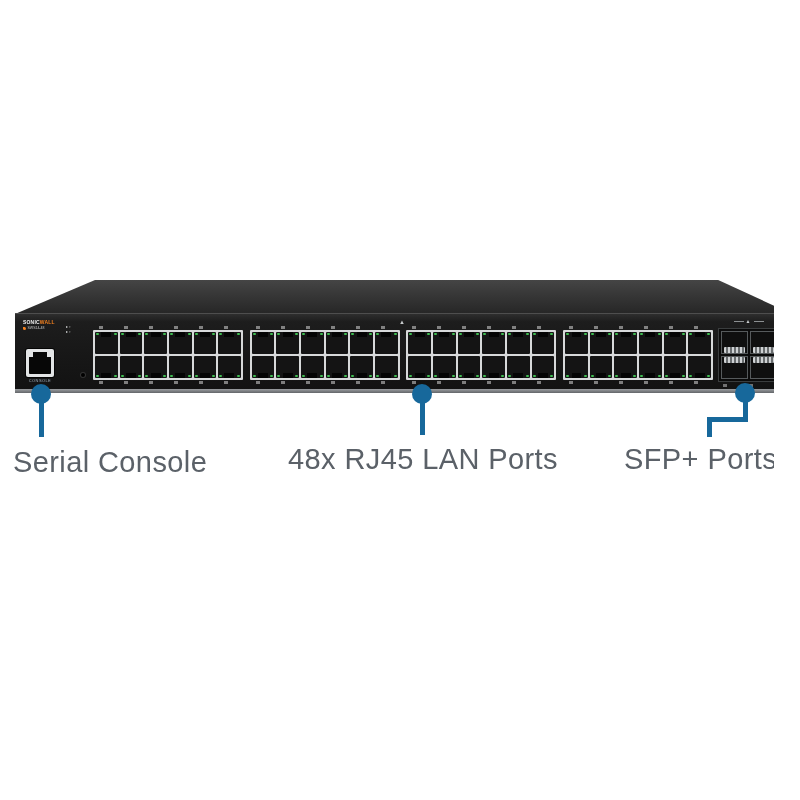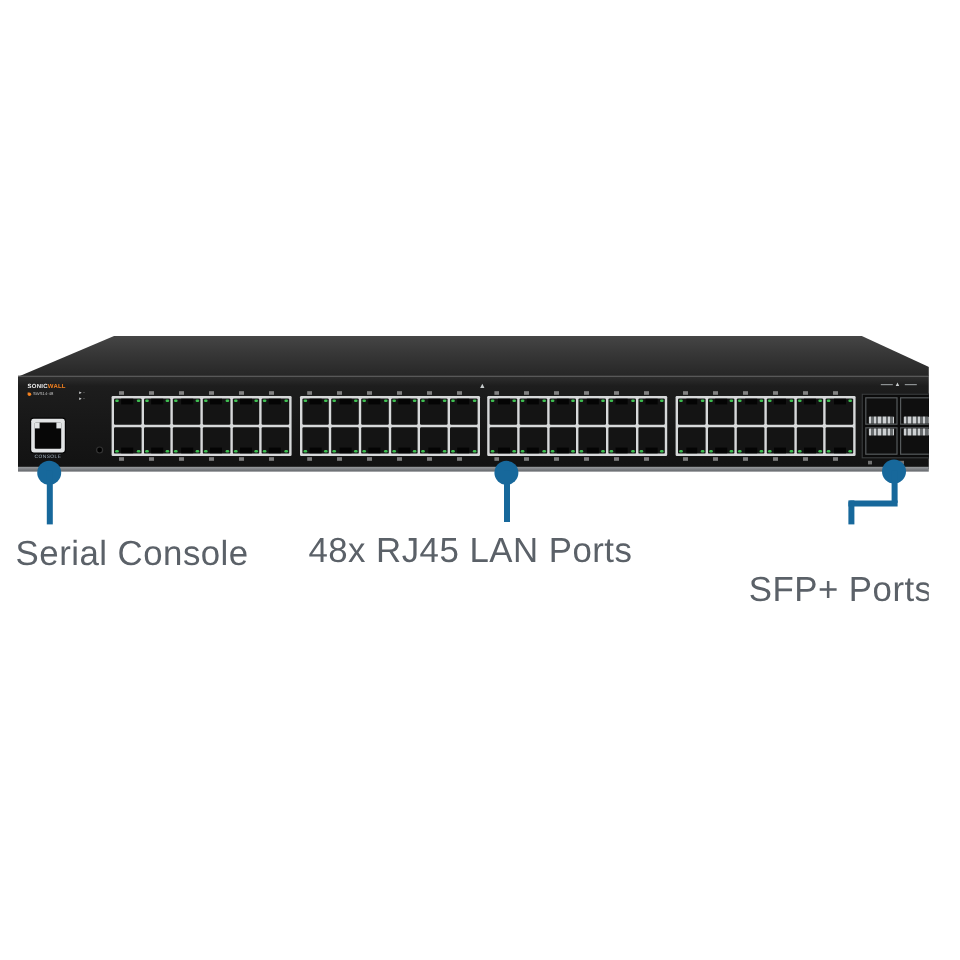--- a/index.html
+++ b/index.html
@@ -77,22 +77,22 @@
   .cline{position:absolute; background:var(--callout,#17689b);}
   #console-line{left:38.5px; top:392px; width:5px; height:45px;}
   #lan-line{left:419.5px; top:392px; width:5px; height:43px;}
   #sfp-line-a{left:742.5px; top:392px; width:5px; height:27px;}
   #sfp-line-b{left:707px; top:417px; width:40.5px; height:5px; border-radius:2px 0 0 0;}
   #sfp-line-c{left:707px; top:417px; width:5px; height:20px;}
 
   .callout-label{position:absolute; font-size:29px; line-height:40px;
     color:var(--label-text,#5b6168); letter-spacing:.4px; white-space:nowrap;}
   #console-label-text{left:13px; top:442px;}
-  #lan-label-text{left:257px; top:439px;}
-  #sfp-label-text{left:624px; top:439px;margin-top:33px;}
+  #lan-label-text{left:288px; top:439px;}
+  #sfp-label-text{left:624px; top:439px;}
 </style>
 </head>
 <body>
 
 <div id="stage">
 
   <div id="top-face"></div>
   <div id="front-face">
 
     <div class="brand">

